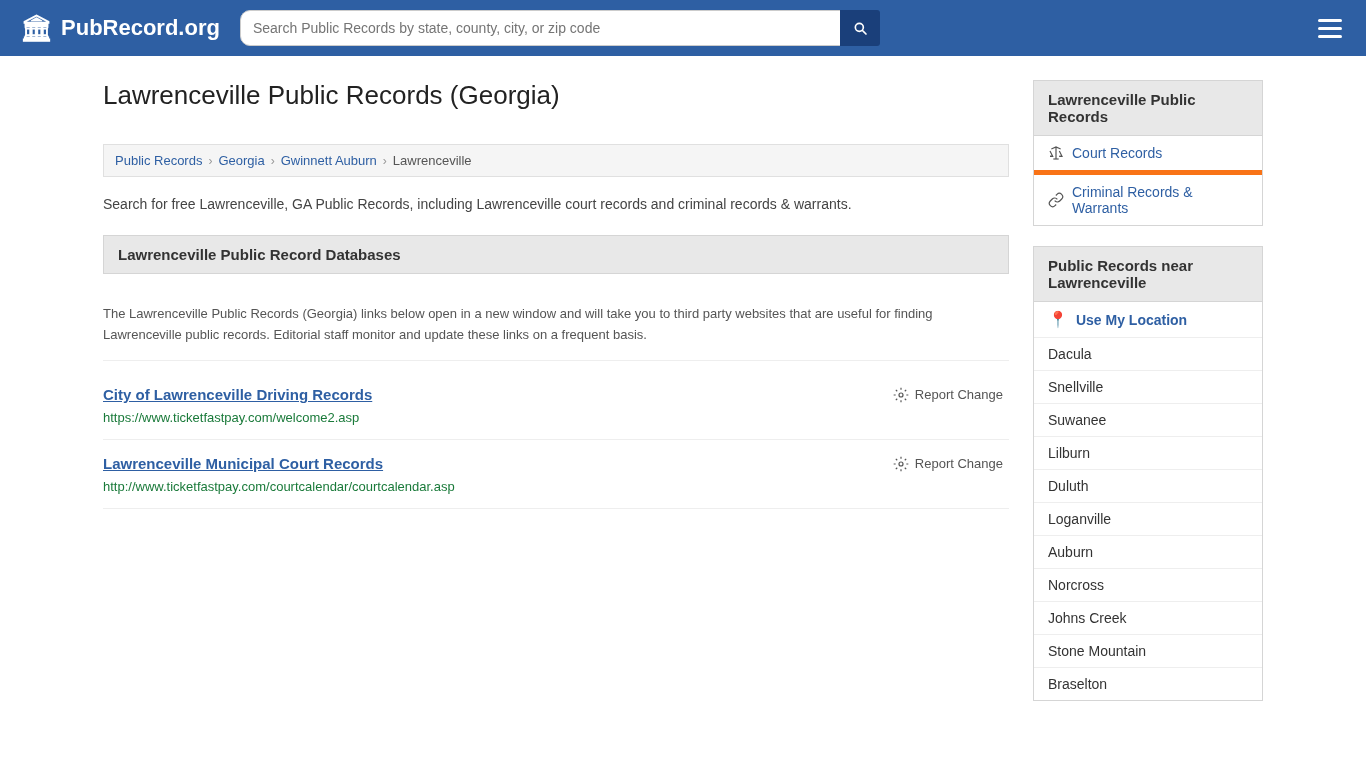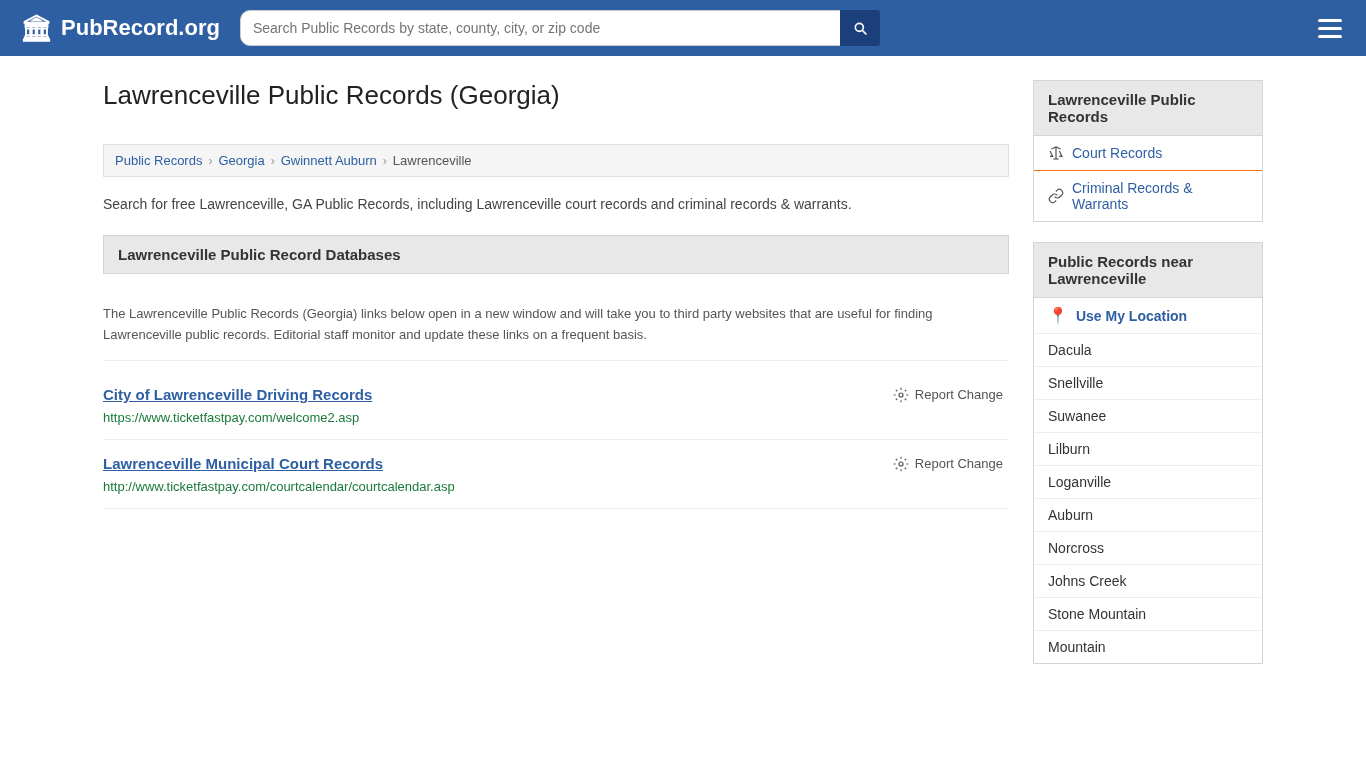--- a/index.html
+++ b/index.html
@@ -207,21 +207,21 @@
     }
     .sidebar-links {
       border: 1px solid #d5d5d5;
       border-top: none;
     }
     .sidebar-link-item {
       display: flex;
       align-items: center;
       gap: 8px;
       padding: 9px 14px;
-      border-bottom: 1px solid #f97316;
+      border-bottom: 5px solid #f97316;
       color: #2e5fa3;
       text-decoration: none;
       font-size: 14px;
       cursor: pointer;
     }
     .sidebar-link-item:last-child { border-bottom: none; }
     .sidebar-link-item svg { flex-shrink: 0; }
 
     .sidebar-nearby-links {
       border: 1px solid #d5d5d5;
@@ -366,33 +366,36 @@
         <div class="sidebar-nearby-item">
           <a href="#">Snellville</a>
         </div>
         <div class="sidebar-nearby-item">
           <a href="#">Suwanee</a>
         </div>
         <div class="sidebar-nearby-item">
           <a href="#">Lilburn</a>
         </div>
         <div class="sidebar-nearby-item">
+          <a href="#">Duluth</a>
+        </div>
+        <div class="sidebar-nearby-item">
           <a href="#">Loganville</a>
         </div>
         <div class="sidebar-nearby-item">
           <a href="#">Auburn</a>
         </div>
         <div class="sidebar-nearby-item">
           <a href="#">Norcross</a>
         </div>
         <div class="sidebar-nearby-item">
           <a href="#">Johns Creek</a>
         </div>
         <div class="sidebar-nearby-item">
           <a href="#">Stone Mountain</a>
         </div>
         <div class="sidebar-nearby-item">
-          <a href="#">Mountain</a>
+          <a href="#">Braselton</a>
         </div>
       </div>
     </div>
   </aside>
 </div>
 
 </body></html>

